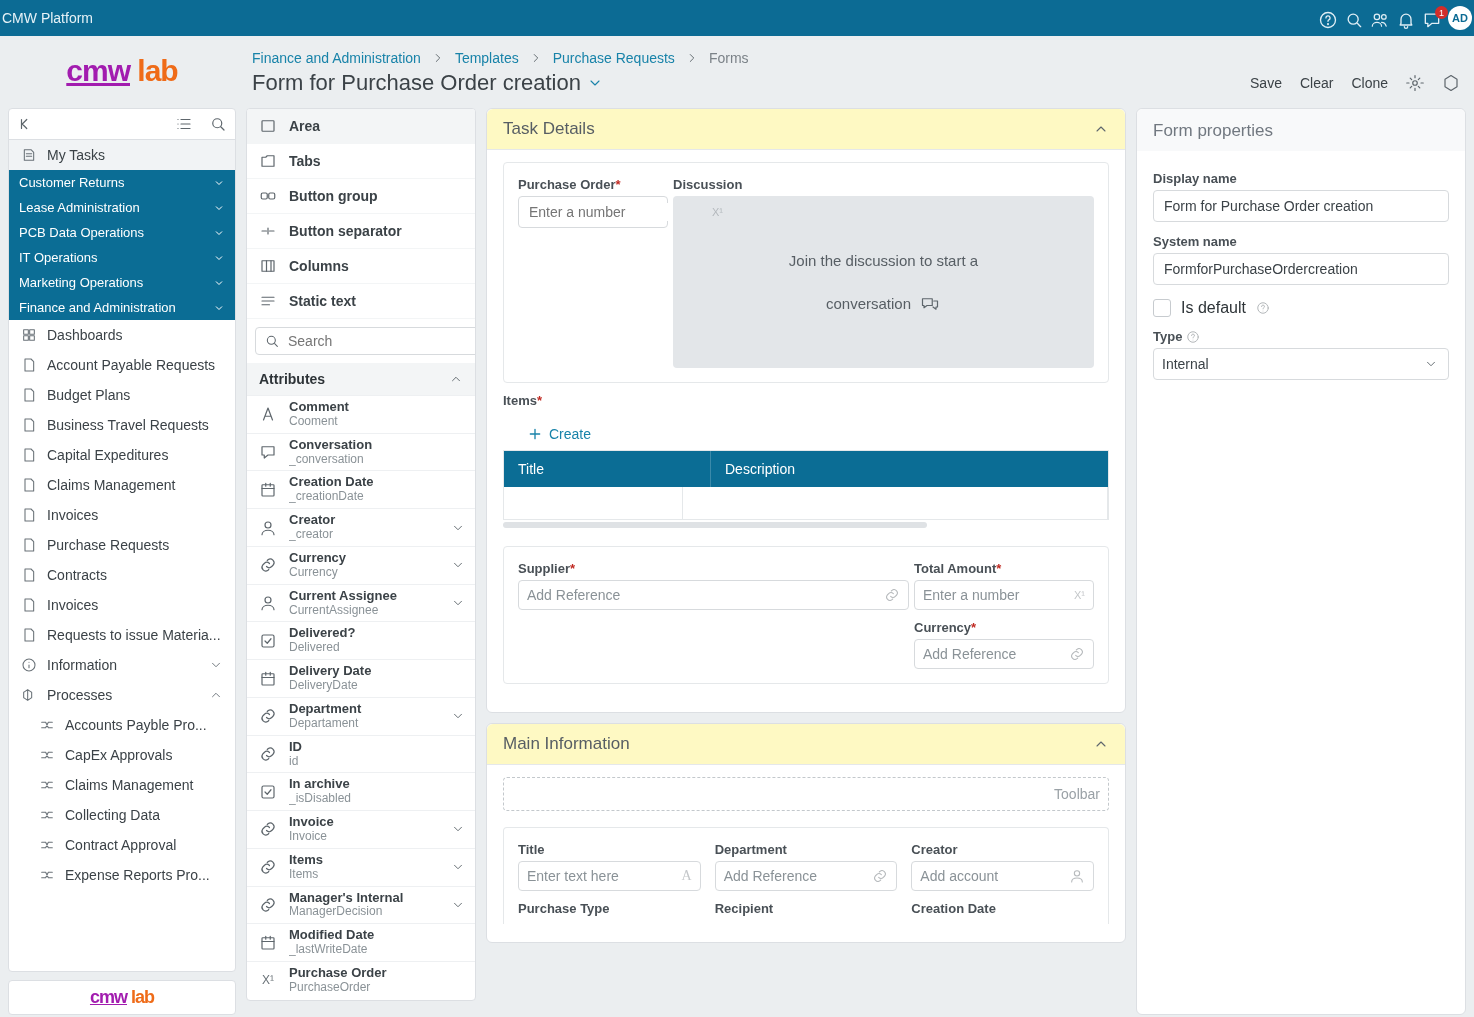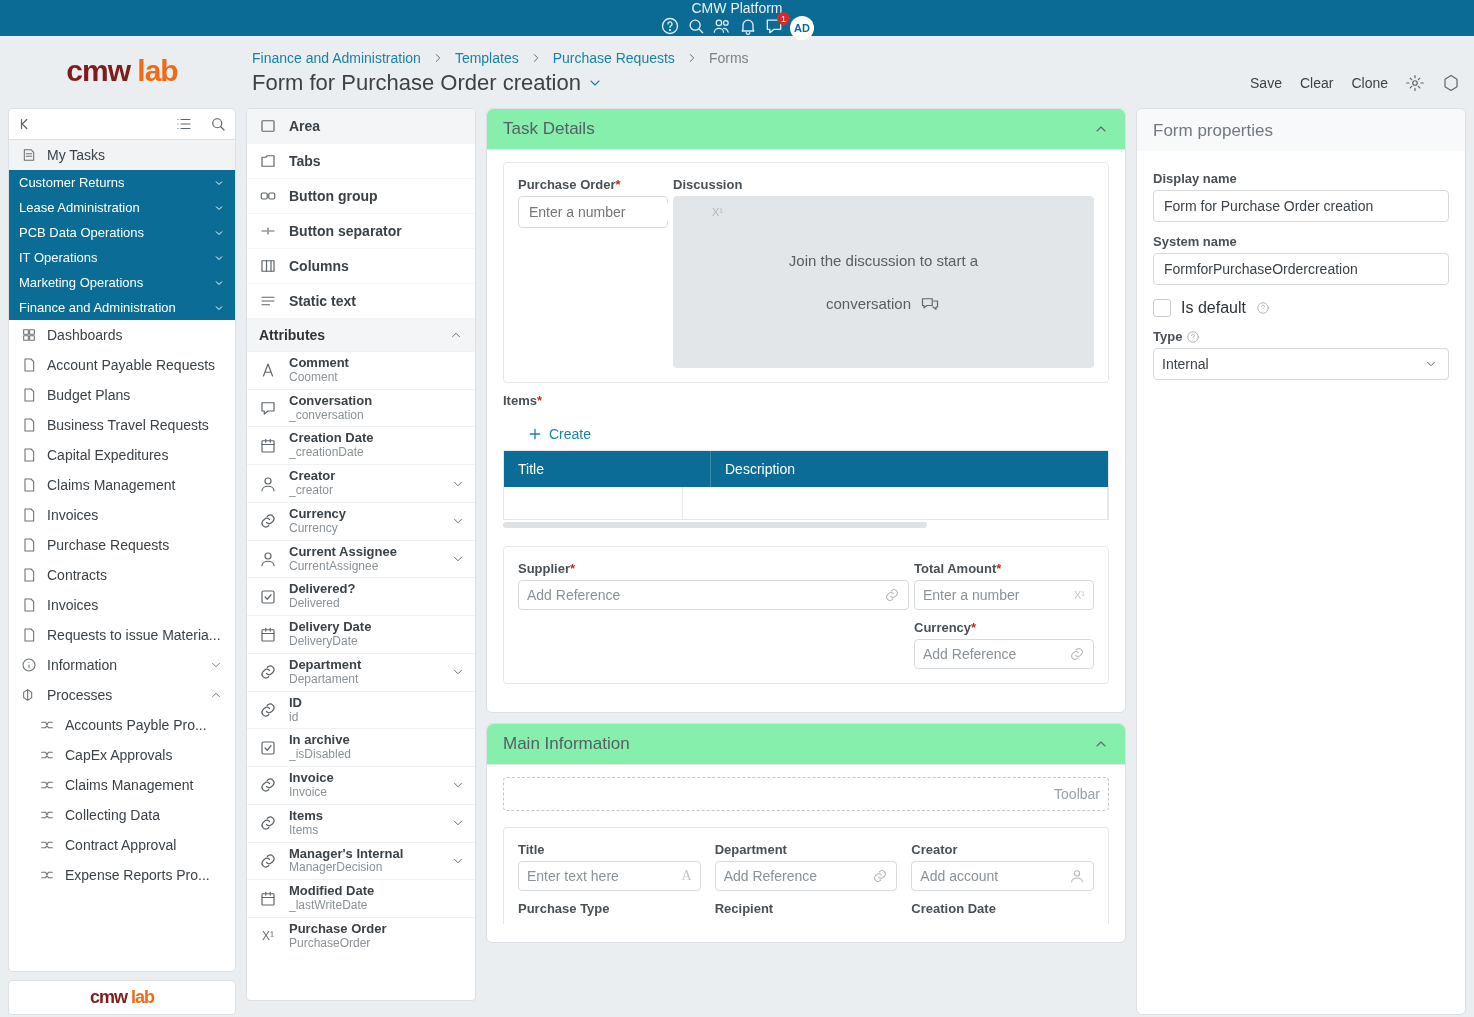--- a/index.html
+++ b/index.html
@@ -18,35 +18,35 @@
     --red:#c02a22;
     --row-hover:#f0f3f5;
     --dark-teal:#0b6d95;
     --head-blue:#0b6d95;
   }
   html,body{margin:0;padding:0;font-family:Arial,Helvetica,sans-serif;background:var(--page-bg);color:var(--text);}
   svg{display:block;}
   .icon-stroke{fill:none;stroke:#5e666c;stroke-width:1.6;stroke-linecap:round;stroke-linejoin:round;}
 
   
-  .topbar{background:#0c6b94;height:36px;display:flex;align-items:center;justify-content:space-between;padding:0 2px;color:#e6f2f7;font-size:14px;flex-direction:column;}
+  .topbar{background:#0c6b94;height:36px;display:flex;align-items:center;justify-content:space-between;padding:0 2px;color:#e6f2f7;font-size:14px;}
   .topbar .title{font-weight:400;}
-  .topbar .right{display:flex;align-items:flex-start;gap:6px;}
+  .topbar .right{display:flex;align-items:flex-end;gap:6px;}
   .topbar .icon{width:20px;height:20px;display:flex;align-items:center;justify-content:center;cursor:pointer;}
   .topbar .icon svg *{stroke:#e0eef5;stroke-width:1.6;fill:none;stroke-linecap:round;stroke-linejoin:round;}
   .avatar{width:24px;height:24px;border-radius:50%;background:#fff;color:#0c6b94;display:flex;align-items:center;justify-content:center;font-size:11px;font-weight:bold;}
   .badge-dot{position:relative;}
   .badge-dot::after{content:"1";position:absolute;top:-4px;right:-6px;background:#d22d2a;color:#fff;font-size:9px;width:13px;height:13px;border-radius:50%;display:flex;align-items:center;justify-content:center;}
 
   
   .grid{display:grid;grid-template-columns:228px 230px 1fr 330px;grid-template-rows:auto 1fr;gap:10px;padding:0 8px 8px 8px;}
   .header-row{grid-column:2 / span 3;padding:14px 6px 2px 6px;}
   .logo-wrap{grid-column:1;grid-row:1;display:flex;align-items:center;justify-content:center;padding:14px 6px 6px 6px;}
   .logo{font-size:30px;font-weight:bold;letter-spacing:-1px;}
-  .logo .a{color:#7f1d1d;}
+  .logo .a{color:#a21caf;text-decoration:underline;}
   .logo .b{color:#ef6b18;}
 
   .breadcrumbs{display:flex;align-items:center;gap:10px;color:var(--muted2);font-size:14px;}
   .breadcrumbs a{color:#1883a9;text-decoration:none;}
   .page-title-row{display:flex;justify-content:space-between;align-items:center;margin-top:4px;}
   .page-title{font-size:22px;font-weight:400;color:#3b4247;display:flex;align-items:center;gap:6px;}
   .page-actions{display:flex;align-items:center;gap:18px;color:#3b4247;font-size:14px;}
   .page-actions span{cursor:pointer;}
 
   
@@ -77,21 +77,21 @@
   .attr{display:flex;align-items:center;gap:10px;padding:4px 10px;border-top:1px solid #eef0f2;}
   .attr .type-ic{width:22px;height:22px;display:flex;align-items:center;justify-content:center;color:#6a7278;}
   .attr .names{flex:1;line-height:1.15;overflow:hidden;}
   .attr .n1{font-size:13px;font-weight:bold;color:#3b4247;white-space:nowrap;overflow:hidden;text-overflow:ellipsis;}
   .attr .n2{font-size:12px;color:#8a9297;white-space:nowrap;overflow:hidden;text-overflow:ellipsis;}
   .attr .chev{width:14px;}
 
   
   .canvas{display:flex;flex-direction:column;gap:10px;overflow-y:auto;}
   .panel{background:#fff;border:1px solid var(--panel-border);border-radius:6px;}
-  .panel-head{background:#86efac;padding:10px 16px;font-size:17px;color:#575e64;display:flex;justify-content:space-between;align-items:center;border-bottom:1px solid #e5e8ea;border-radius:6px 6px 0 0;}
+  .panel-head{background:#fef9c3;padding:10px 16px;font-size:17px;color:#575e64;display:flex;justify-content:space-between;align-items:center;border-bottom:1px solid #e5e8ea;border-radius:6px 6px 0 0;}
   .panel-body{padding:12px 16px 18px 16px;}
   .form-box{border:1px solid #e5e8ea;border-radius:4px;padding:14px;margin-bottom:10px;}
   .f-row{display:flex;gap:5px;}
   .f-col{flex:1;}
   .f-label{font-size:13px;font-weight:bold;color:#495056;margin-bottom:4px;}
   .req{color:#c02a22;}
   .f-input{border:1px solid #d7dadd;border-radius:4px;padding:6px 8px;font-size:14px;color:#7b8288;display:flex;align-items:center;justify-content:space-between;background:#fff;}
   .f-input input{border:none;outline:none;flex:1;font-size:14px;color:#444;}
   .discussion-box{background:#e3e6e9;border-radius:4px;height:140px;display:flex;flex-direction:column;align-items:center;justify-content:center;color:#575e64;font-size:15px;padding:16px;text-align:center;gap:26px;}
   .create-btn{display:inline-flex;align-items:center;gap:6px;color:#1883a9;font-size:14px;margin:14px 0 8px 24px;cursor:pointer;}
@@ -448,20 +448,32 @@
             </svg>
             <span>Columns</span>
           </div>
       <div class="el-item">
             <svg width="18" height="18" viewBox="0 0 24 24">
               <path class="icon-stroke" d="M4 7h16M4 12h16M4 17h10"></path>
             </svg>
             <span>Static text</span>
           </div>
     </div>
+    <div class="el-search-row">
+      <div class="el-search">
+        <svg width="16" height="16" viewBox="0 0 24 24">
+              <circle class="icon-stroke" cx="11" cy="11" r="6"></circle>
+              <path class="icon-stroke" d="m20 20-4-4"></path>
+            </svg>
+        <input placeholder="Search" style="">
+      </div>
+      <svg width="20" height="20" viewBox="0 0 24 24">
+            <path class="icon-stroke" d="M4 5h16l-6 8v6l-4-2v-4z"></path>
+          </svg>
+    </div>
     <div class="attr-header">
       <span>Attributes</span>
       <svg width="14" height="14" viewBox="0 0 24 24">
             <path class="icon-stroke" d="m6 15 6-6 6 6"></path>
           </svg>
     </div>
     <div class="attr-list" id="attr-list">
           <div class="attr">
             <div class="type-ic">
               <svg width="18" height="18" viewBox="0 0 24 24">

